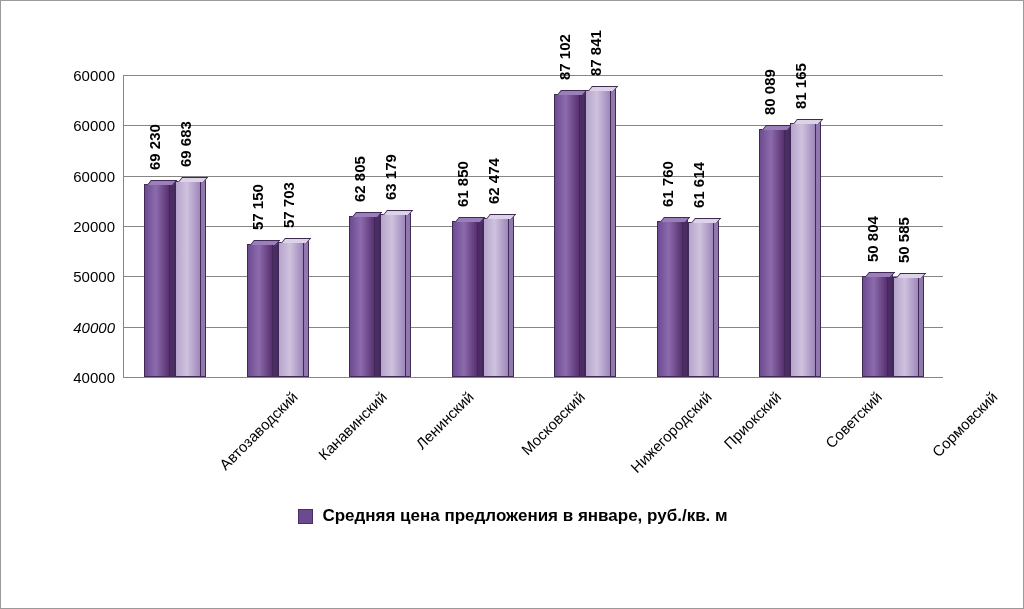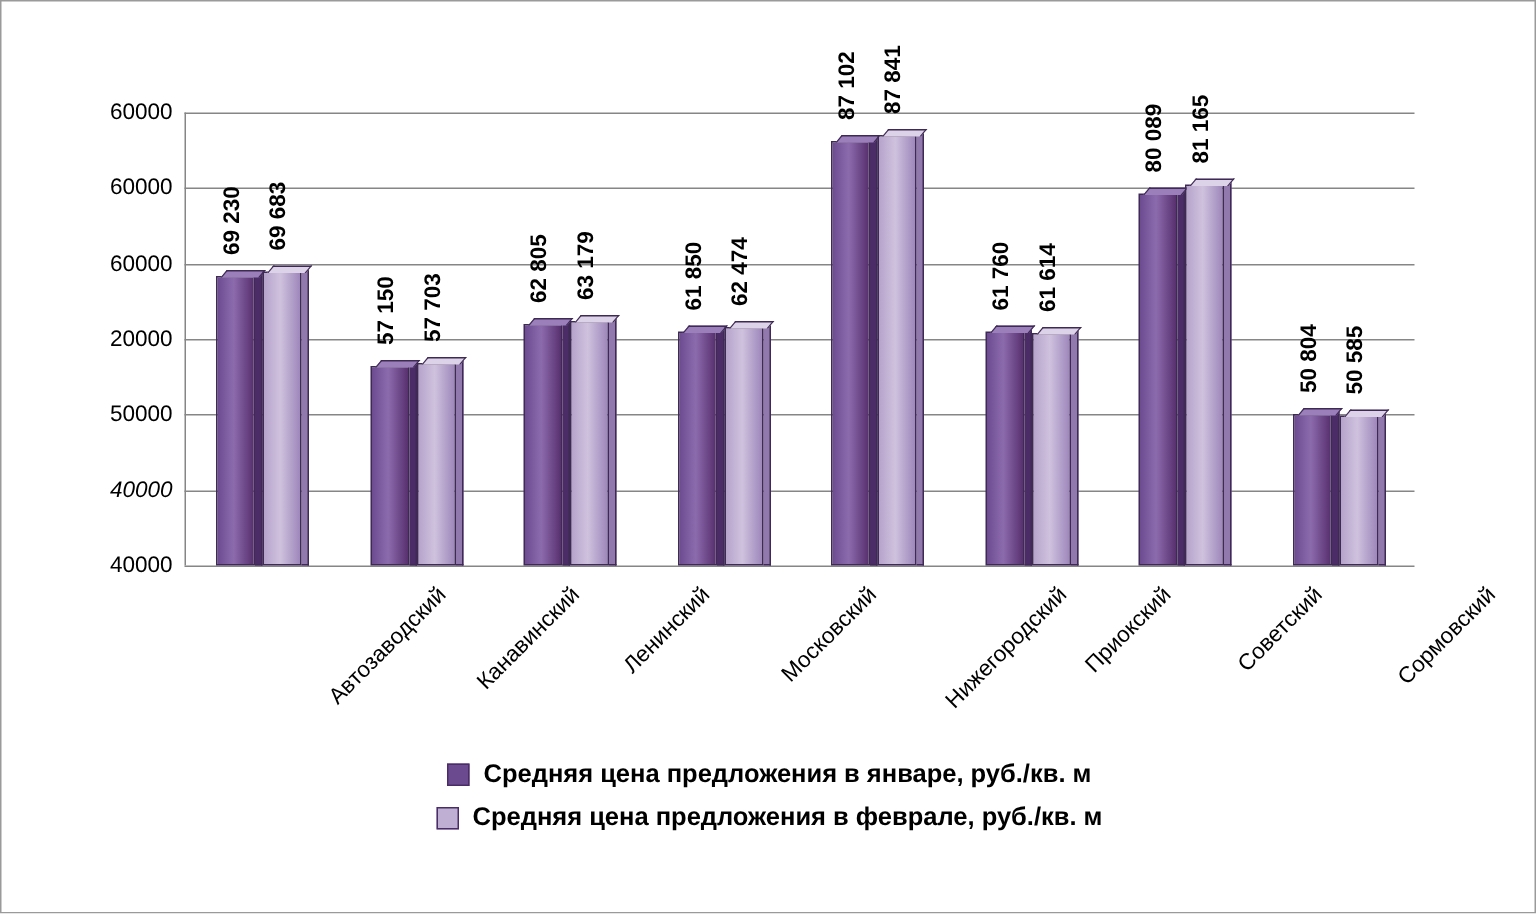--- a/index.html
+++ b/index.html
@@ -327,19 +327,15 @@
       <div class="cat" style="left: 579.75px;">Приокский</div>
       <div class="cat" style="left: 682.25px;">Советский</div>
       <div class="cat" style="left: 784.75px;">Сормовский</div>
     </div>
 
   <div id="legend">
     <div class="legend-row">
       <span class="legend-swatch s1"></span>
       <span class="legend-text">Средняя цена предложения в январе, руб./кв. м</span>
     </div>
-    <div class="legend-row">
-      <span class="legend-swatch s2"></span>
-      <span class="legend-text">Средняя цена предложения в феврале, руб./кв. м</span>
-    </div>
   </div>
 
 </div>
 
 </body></html>

